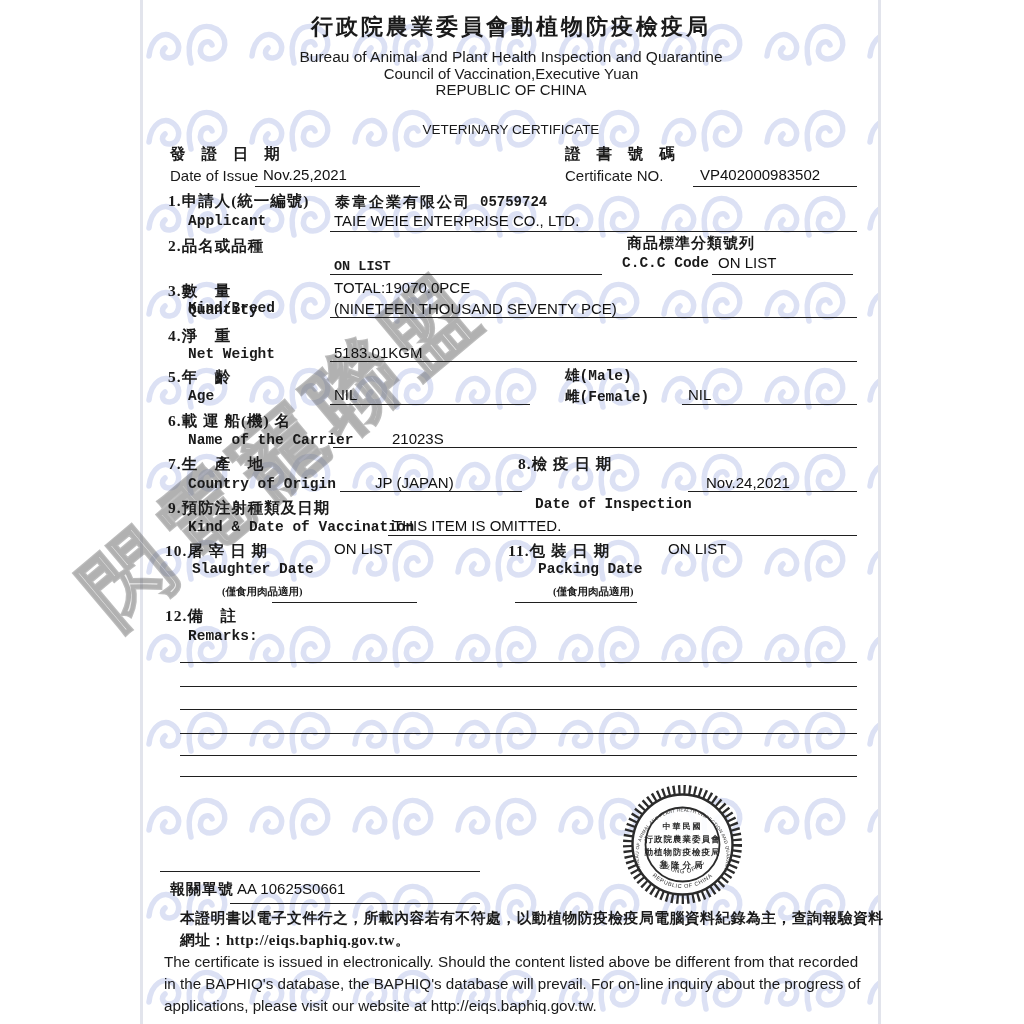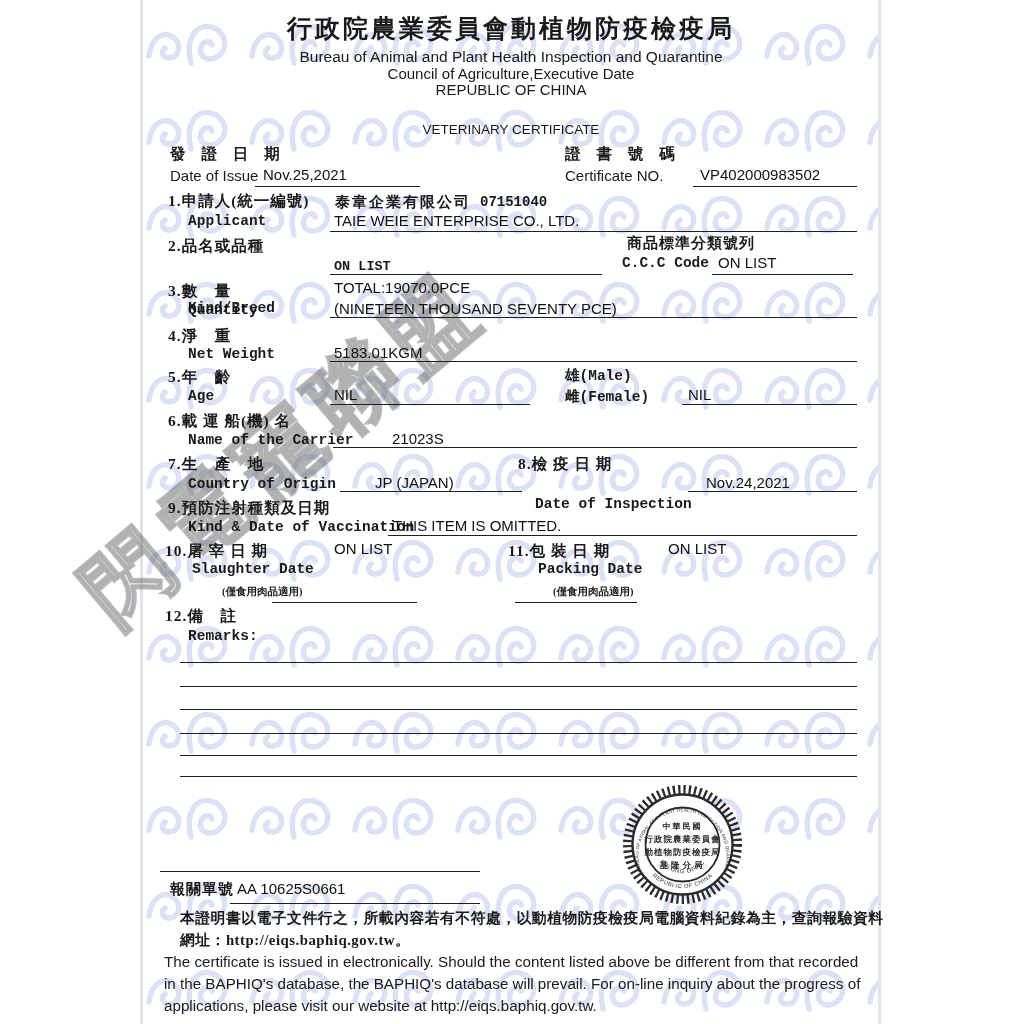--- a/index.html
+++ b/index.html
@@ -47,39 +47,39 @@
     <rect x="0" y="0" width="738" height="1024" fill="url(#wm)"></rect>
   </svg>
 
   <div class="scanedge" style="left:140px;"></div>
   <div class="scanedge" style="left:878px;"></div>
 
   <div class="wm-diag">閃電寵聯盟</div>
 
   <div class="content">
 
-    <div class="center kai" style="top:12px;font-size:25px;letter-spacing:3px;">行政院農業委員會動植物防疫檢疫局</div>
+    <div class="center kai" style="top:12px;font-size:22px;letter-spacing:3px;">行政院農業委員會動植物防疫檢疫局</div>
     <div class="center sans" style="top:48px;font-size:15.5px;">Bureau of Animal and Plant Health Inspection and Quarantine</div>
-    <div class="center sans" style="top:65px;font-size:15px;">Council of Agriculture,Executive Date</div>
+    <div class="center sans" style="top:65px;font-size:15px;">Council of Vaccination,Executive Yuan</div>
     <div class="center sans" style="top:81px;font-size:15px;">REPUBLIC OF CHINA</div>
     <div class="center sans" style="top:122px;font-size:13.5px;">VETERINARY CERTIFICATE</div>
 
     <div class="abs kai lbl" style="left:170px;top:144px;letter-spacing:6px;">發 證 日 期</div>
     <div class="abs sans" style="left:170px;top:167px;font-size:15px;">Date of Issue</div>
     <div class="abs sans val" style="left:263px;top:166px;">Nov.25,2021</div>
     <div class="hline" style="left:255px;top:186px;width:165px;"></div>
 
     <div class="abs kai lbl" style="left:565px;top:144px;letter-spacing:6px;">證 書 號 碼</div>
     <div class="abs sans" style="left:565px;top:167px;font-size:15px;">Certificate NO.</div>
     <div class="abs sans val" style="left:700px;top:166px;">VP402000983502</div>
     <div class="hline" style="left:693px;top:186px;width:164px;"></div>
 
     <div class="abs kai lbl" style="left:168px;top:191px;"><span>1.</span><span>申請人(統一編號)</span></div>
     <div class="abs kai" style="left:335px;top:193px;font-size:15px;letter-spacing:2px;text-align:right;">泰韋企業有限公司</div>
-    <div class="abs mono valmono" style="left:480px;top:194px;font-size:14px;">07151040</div>
+    <div class="abs mono valmono" style="left:480px;top:194px;font-size:14px;">05759724</div>
     <div class="abs mono enlbl" style="left:188px;top:213px;">Applicant</div>
     <div class="abs sans val" style="left:334px;top:212px;">TAIE WEIE ENTERPRISE CO., LTD.</div>
     <div class="hline" style="left:330px;top:231px;width:527px;"></div>
 
     <div class="abs kai lbl" style="left:168px;top:236px;"><span>2.</span><span>品名或品種</span></div>
     <div class="abs kai" style="left:627px;top:234px;font-size:15px;letter-spacing:1px;">商品標準分類號列</div>
     <div class="abs mono enlbl" style="left:188px;top:256px;margin-top:44px;">Kind/Breed</div>
     <div class="abs mono valmono" style="left:334px;top:259px;">ON LIST</div>
     <div class="hline" style="left:330px;top:274px;width:272px;"></div>
     <div class="abs mono enlbl" style="left:622px;top:255px;">C.C.C Code</div>

